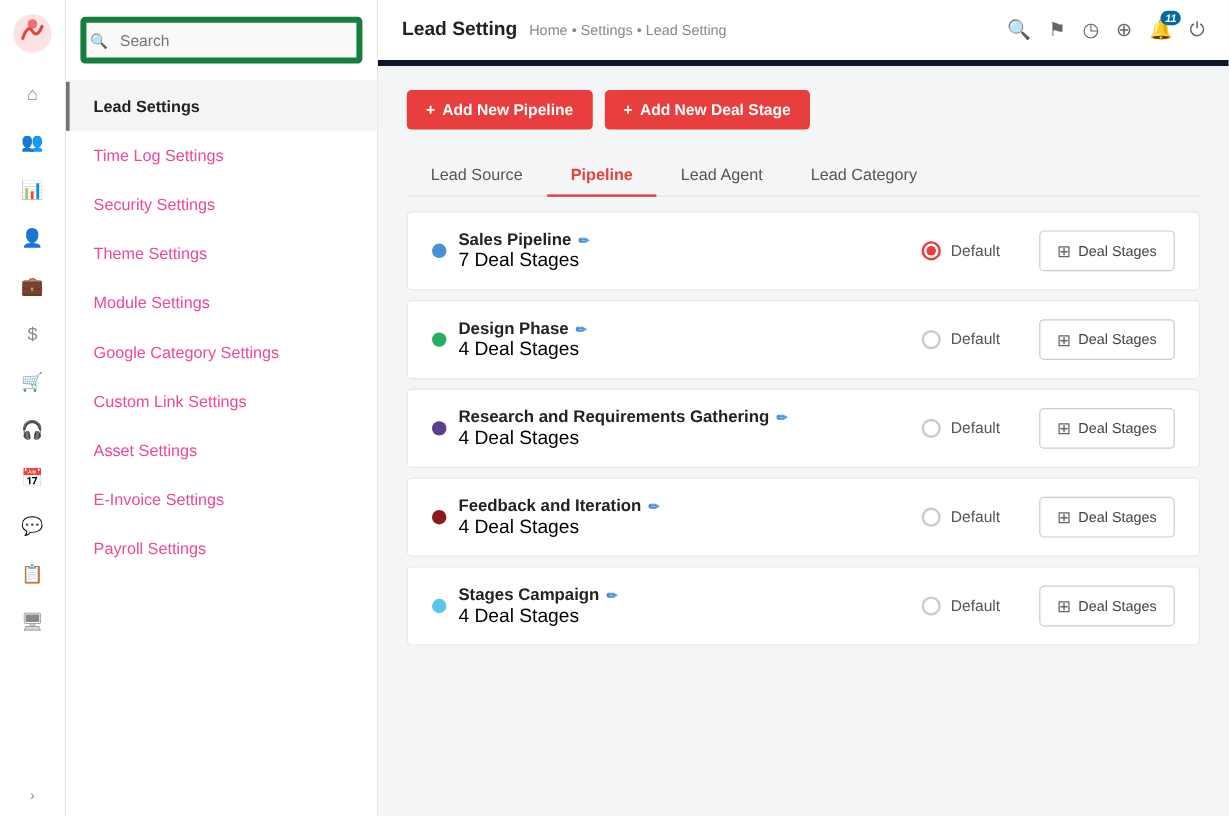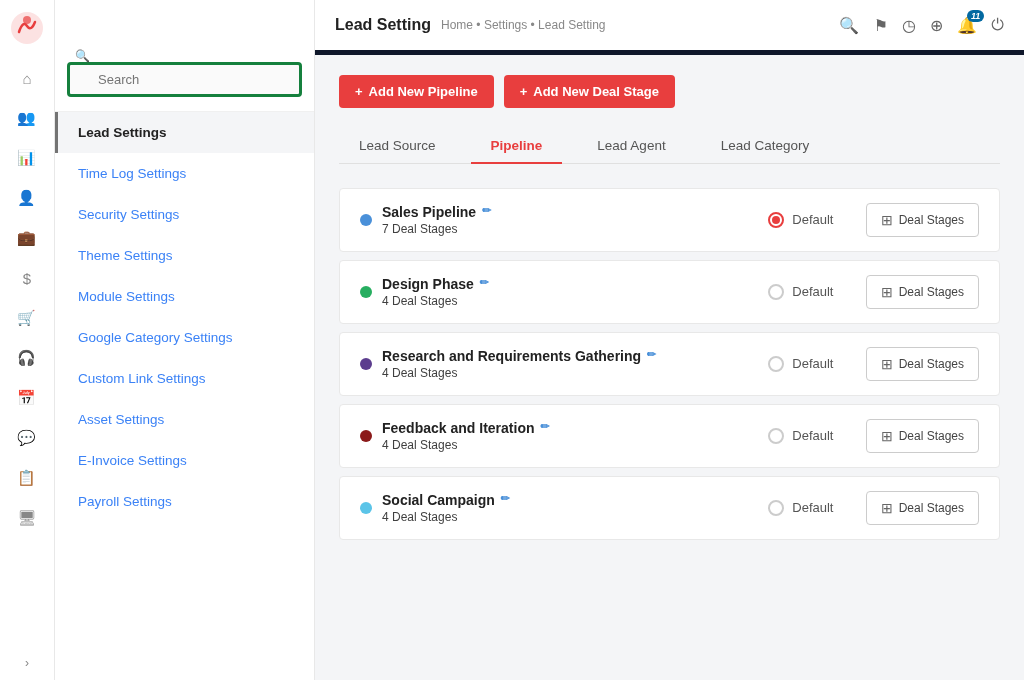--- a/index.html
+++ b/index.html
@@ -50,47 +50,46 @@
       flex-direction: column;
       flex-shrink: 0;
     }
     .settings-sidebar .search-bar {
       padding: 14px 12px;
       border-bottom: 1px solid #f0f0f0;
     }
     .settings-sidebar .search-bar input {
       width: 100%;
       padding: 7px 10px 7px 28px;
-      border: 3px solid #15803d;
+      border: 5px solid #15803d;
       border-radius: 4px;
       font-size: 13px;
       color: #555;
       background: #fafafa;
       outline: none;
-      margin-top: 48px;
     }
     .search-wrap {
       position: relative;
     }
     .search-wrap .search-icon-inner {
       position: absolute;
       left: 8px;
       top: 50%;
       transform: translateY(-50%);
       color: #aaa;
       font-size: 12px;
     }
     .sidebar-menu {
       overflow-y: auto;
       flex: 1;
     }
     .sidebar-item {
       padding: 13px 20px;
       cursor: pointer;
-      color: #3b82f6;
+      color: #ec4899;
       font-size: 13.5px;
       border-left: 3px solid transparent;
       transition: background 0.15s;
     }
     .sidebar-item.active {
       background: #f4f5f7;
       border-left: 3px solid #737373;
       color: #222;
       font-weight: 600;
     }
@@ -175,23 +174,23 @@
       font-weight: 600;
       cursor: pointer;
       display: flex;
       align-items: center;
       gap: 6px;
     }
 
     
     .tabs {
       display: flex;
-      gap: 15px;
+      gap: 0;
       border-bottom: 1px solid #e0e0e0;
-      margin-bottom: 24px;
+      margin-bottom: 12px;
     }
     .tab-item {
       padding: 10px 20px;
       font-size: 13.5px;
       color: #555;
       cursor: pointer;
       position: relative;
     }
     .tab-item.active {
       color: #e83e3e;
@@ -232,26 +231,26 @@
       width: 12px;
       height: 12px;
       border-radius: 50%;
       flex-shrink: 0;
     }
     .pipeline-text .pipeline-name {
       font-size: 14px;
       font-weight: 600;
       color: #222;
       display: flex;
-      align-items: flex-start;
+      align-items: flex-end;
       gap: 6px;
     }
     .pipeline-text .pipeline-stages {
-      font-size: 12px;
-      color: #404040;
+      font-size: 16px;
+      color: #000000;
       margin-top: 2px;
     }
     .edit-icon {
       color: #4a90d9;
       font-size: 11px;
       cursor: pointer;
     }
     .default-radio {
       display: flex;
       gap: 8px;
@@ -505,21 +504,21 @@
           <span class="deal-stages-icon">⊞</span>
           <span>Deal Stages</span>
         </button>
       </div>
 
       <div class="pipeline-row">
         <div class="pipeline-info">
           <div class="pipeline-dot" style="background:#5bc4e8;"></div>
           <div class="pipeline-text">
             <div class="pipeline-name">
-              <span>Social Campaign</span>
+              <span>Stages Campaign</span>
               <span class="edit-icon">✏</span>
             </div>
             <div class="pipeline-stages">4 Deal Stages</div>
           </div>
         </div>
         <div class="default-radio">
           <div class="radio-circle"></div>
           <span>Default</span>
         </div>
         <button class="deal-stages-btn">

